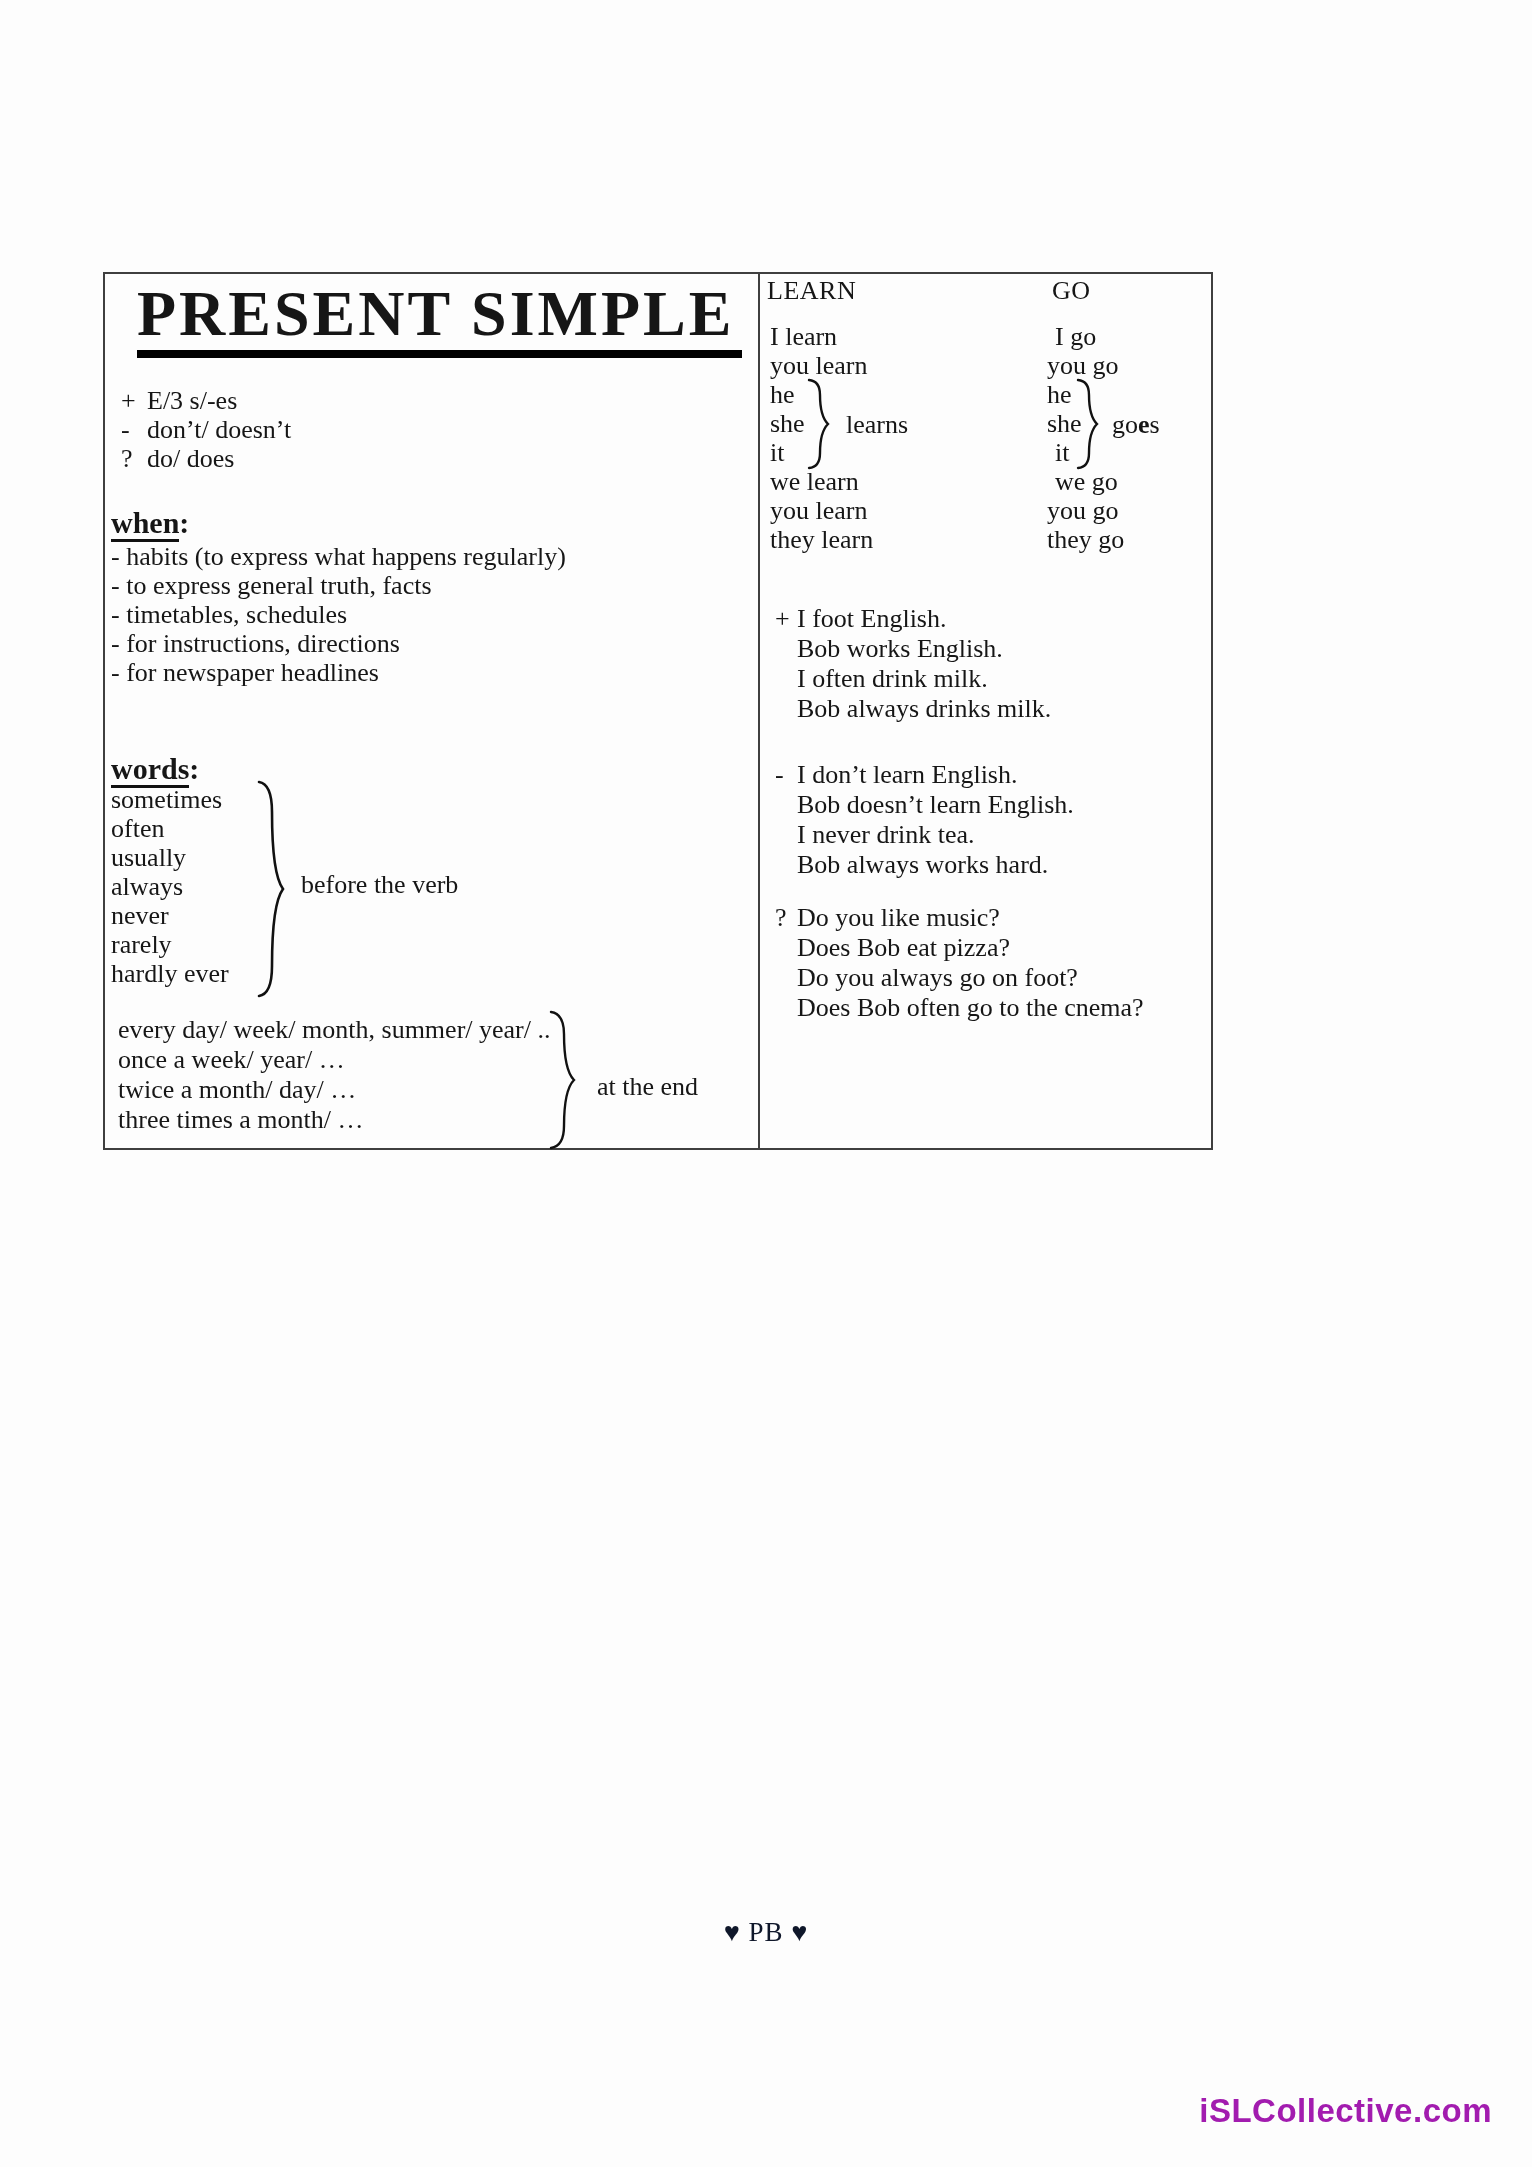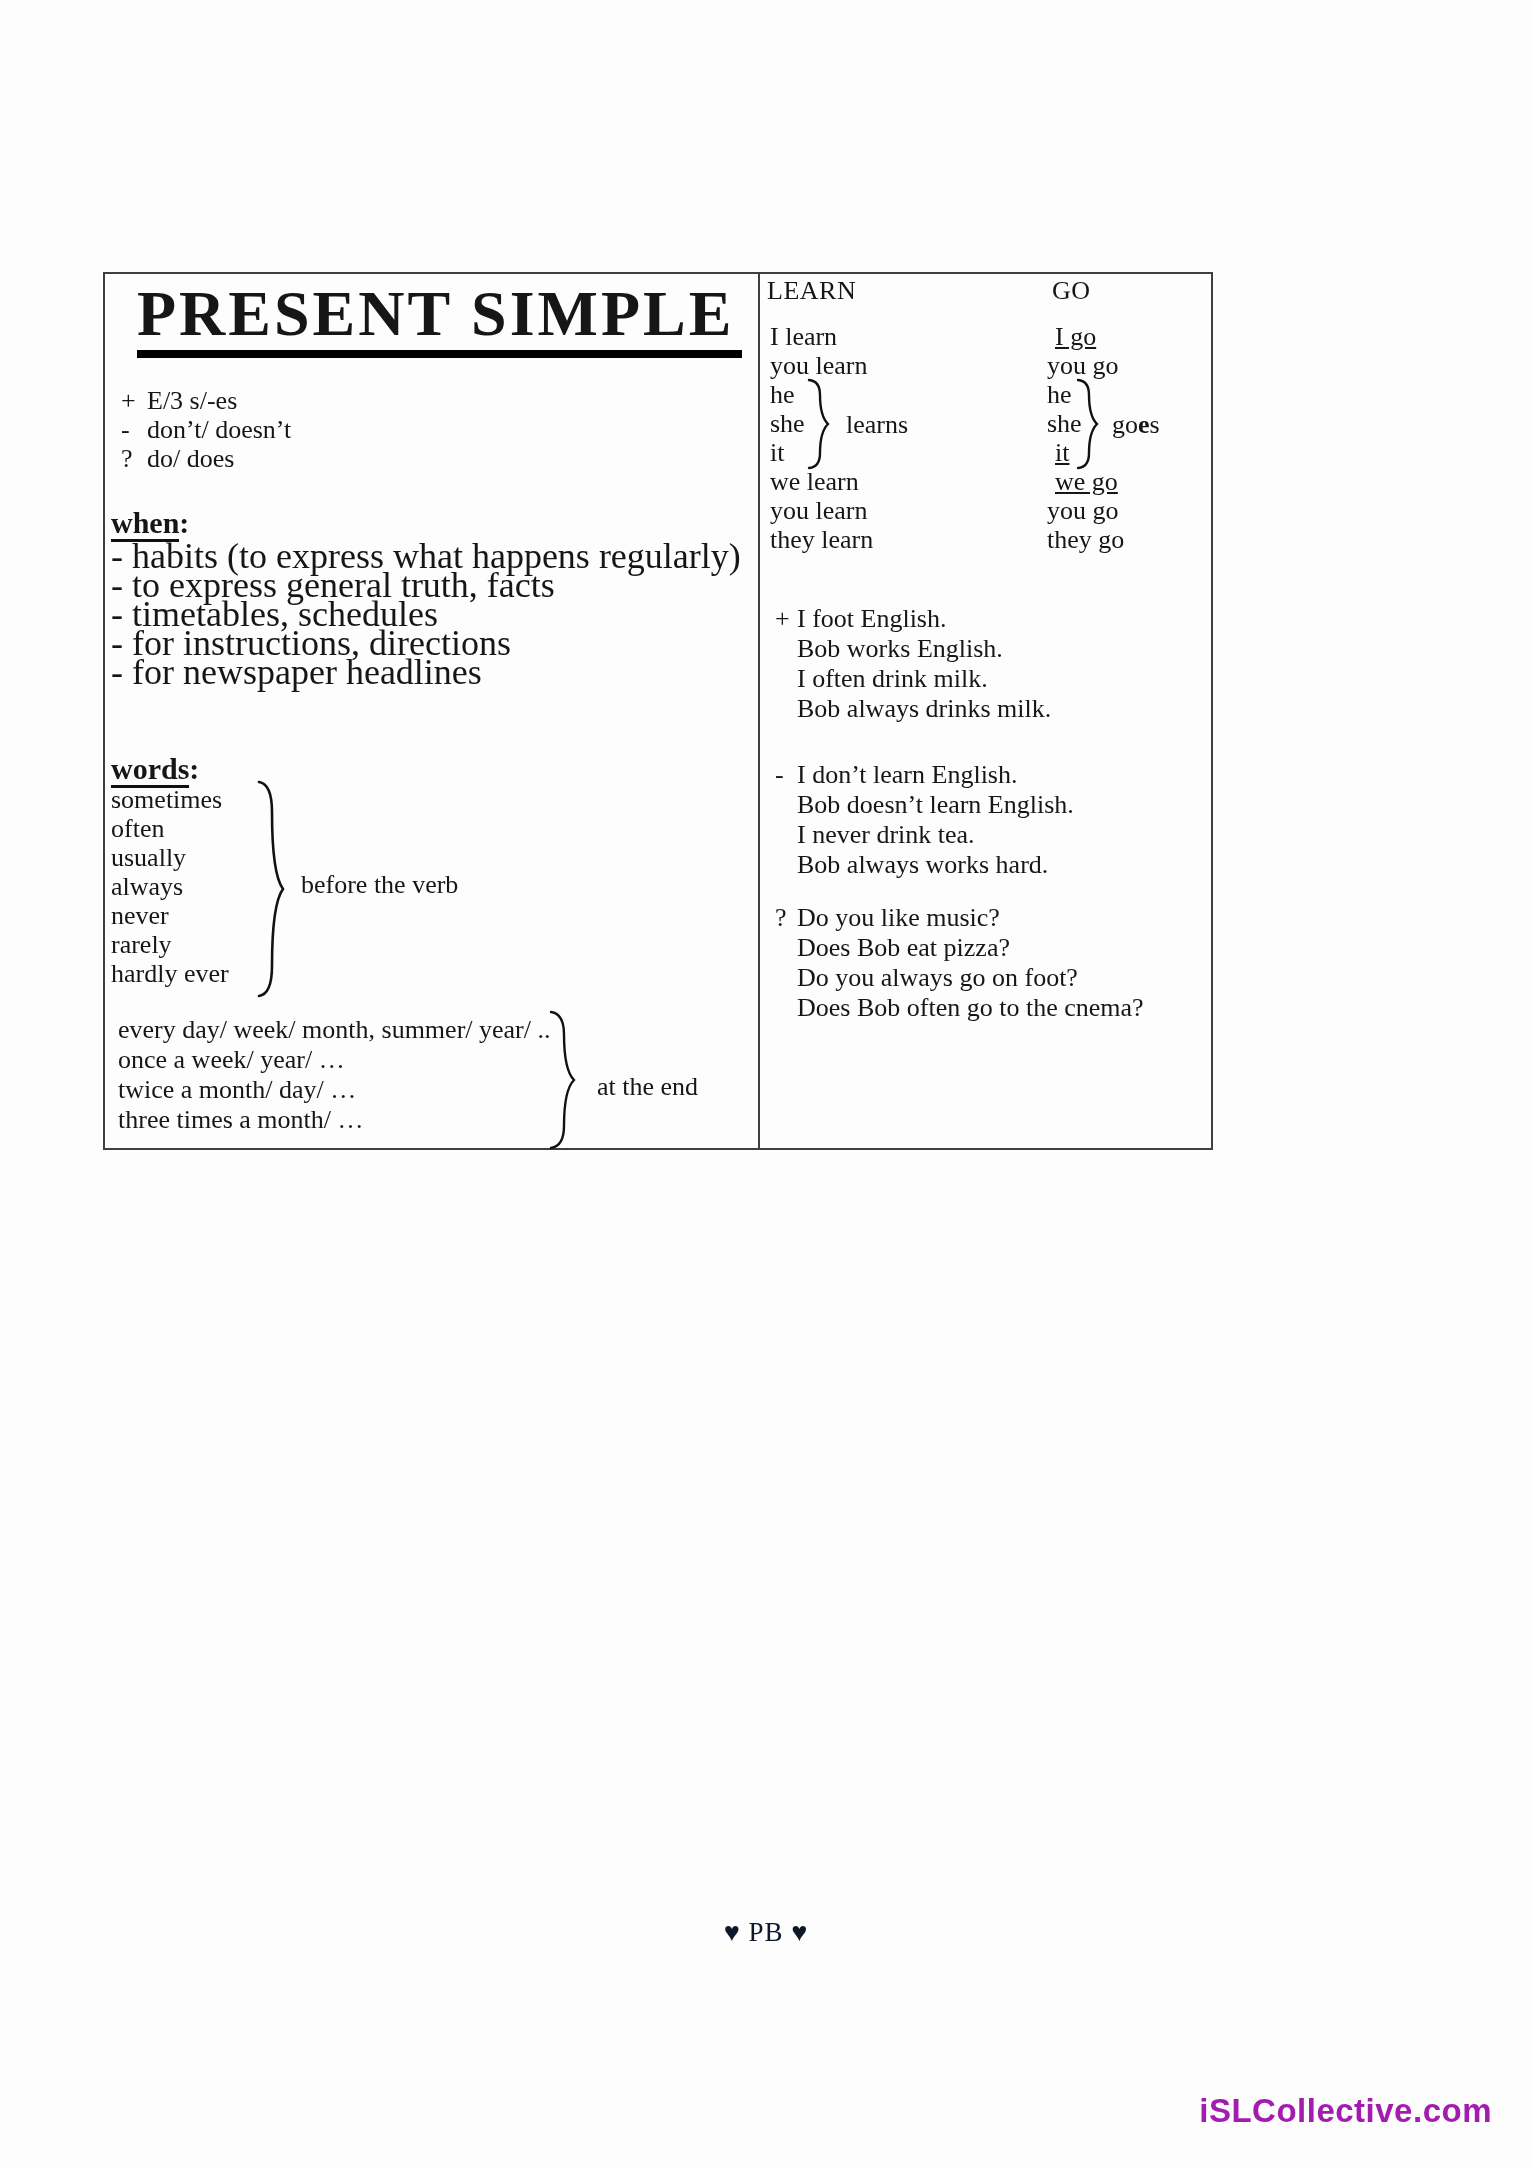--- a/index.html
+++ b/index.html
@@ -19,31 +19,31 @@
   .title {
     position:absolute; left:32px; top:6px; margin:0;
     font-size:64px; font-weight:bold; letter-spacing:3px; line-height:1.05;
     white-space:nowrap; border-bottom:8px solid #000; padding:0 8px 3px 0;
   }
   .forms { position:absolute; left:16px; top:112px; font-size:26px; line-height:29px; }
   .form-row .sign { display:inline-block; width:26px; }
   .subhead { font-size:30px; font-weight:bold; line-height:34px; }
   .subhead .u { border-bottom:3px solid #111; }
   .when-block { position:absolute; left:6px; top:232px; }
-  .when-items { margin-top:2px; font-size:36px; line-height:29px; }
+  .when-items { margin-top:2px; font-size:26px; line-height:29px; }
   .words-block { position:absolute; left:6px; top:478px; }
   .adverbs { position:absolute; left:6px; top:511px; font-size:26px; line-height:29px; }
   .brace { position:absolute; }
   .brace-note { position:absolute; font-size:26px; line-height:29px; white-space:nowrap; }
   .freq { position:absolute; left:13px; top:741px; font-size:26px; line-height:30px; white-space:nowrap; }
 
   
   .verb-header { position:absolute; top:2px; font-size:26px; line-height:29px; letter-spacing:0.5px; }
   .conj { position:absolute; top:48px; font-size:26px; line-height:29px; }
-  .conj .ind { padding-left:8px;text-decoration:underline; }
+  .conj .ind { padding-left:8px; }
   .pron-group { position:relative; }
   .pron-group svg { position:absolute; top:-2px; }
   .pron-group .verb { position:absolute; top:30px; white-space:nowrap; }
   .bold-part { font-weight:bold; }
   .ex { position:absolute; left:662px; font-size:26px; line-height:30px; }
   .ex .sign { position:absolute; left:8px; top:0; }
   .ex .lns { margin-left:30px; white-space:nowrap; }
 
   .footer {
     position:absolute; left:0; right:0; top:1917px; text-align:center;

